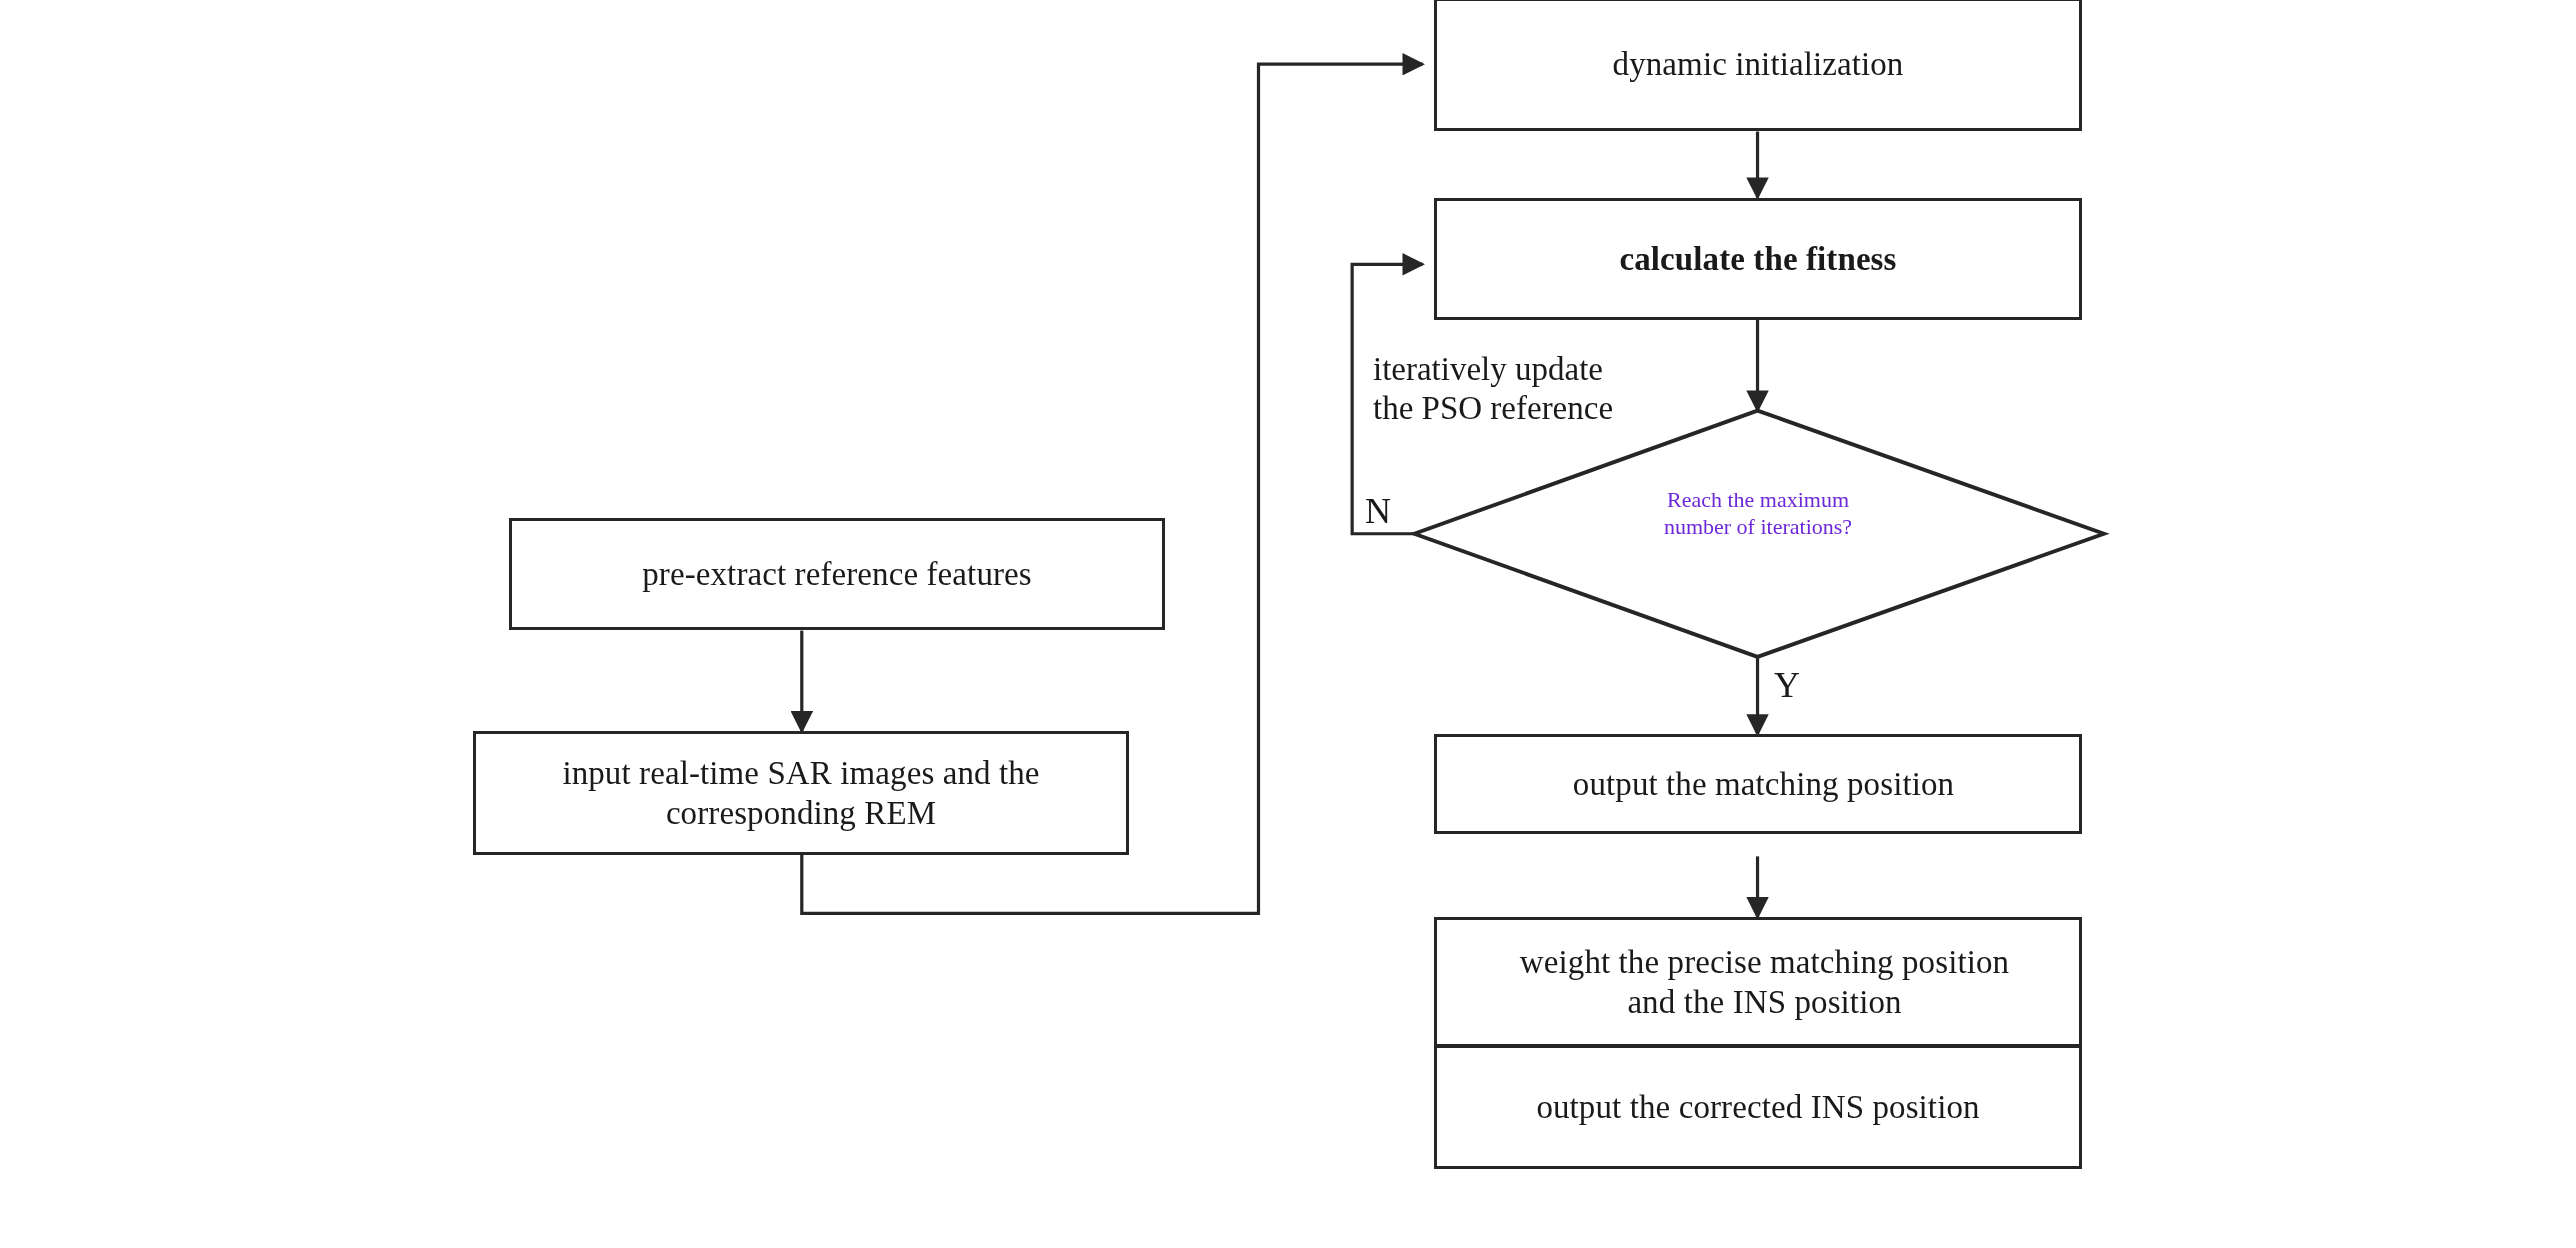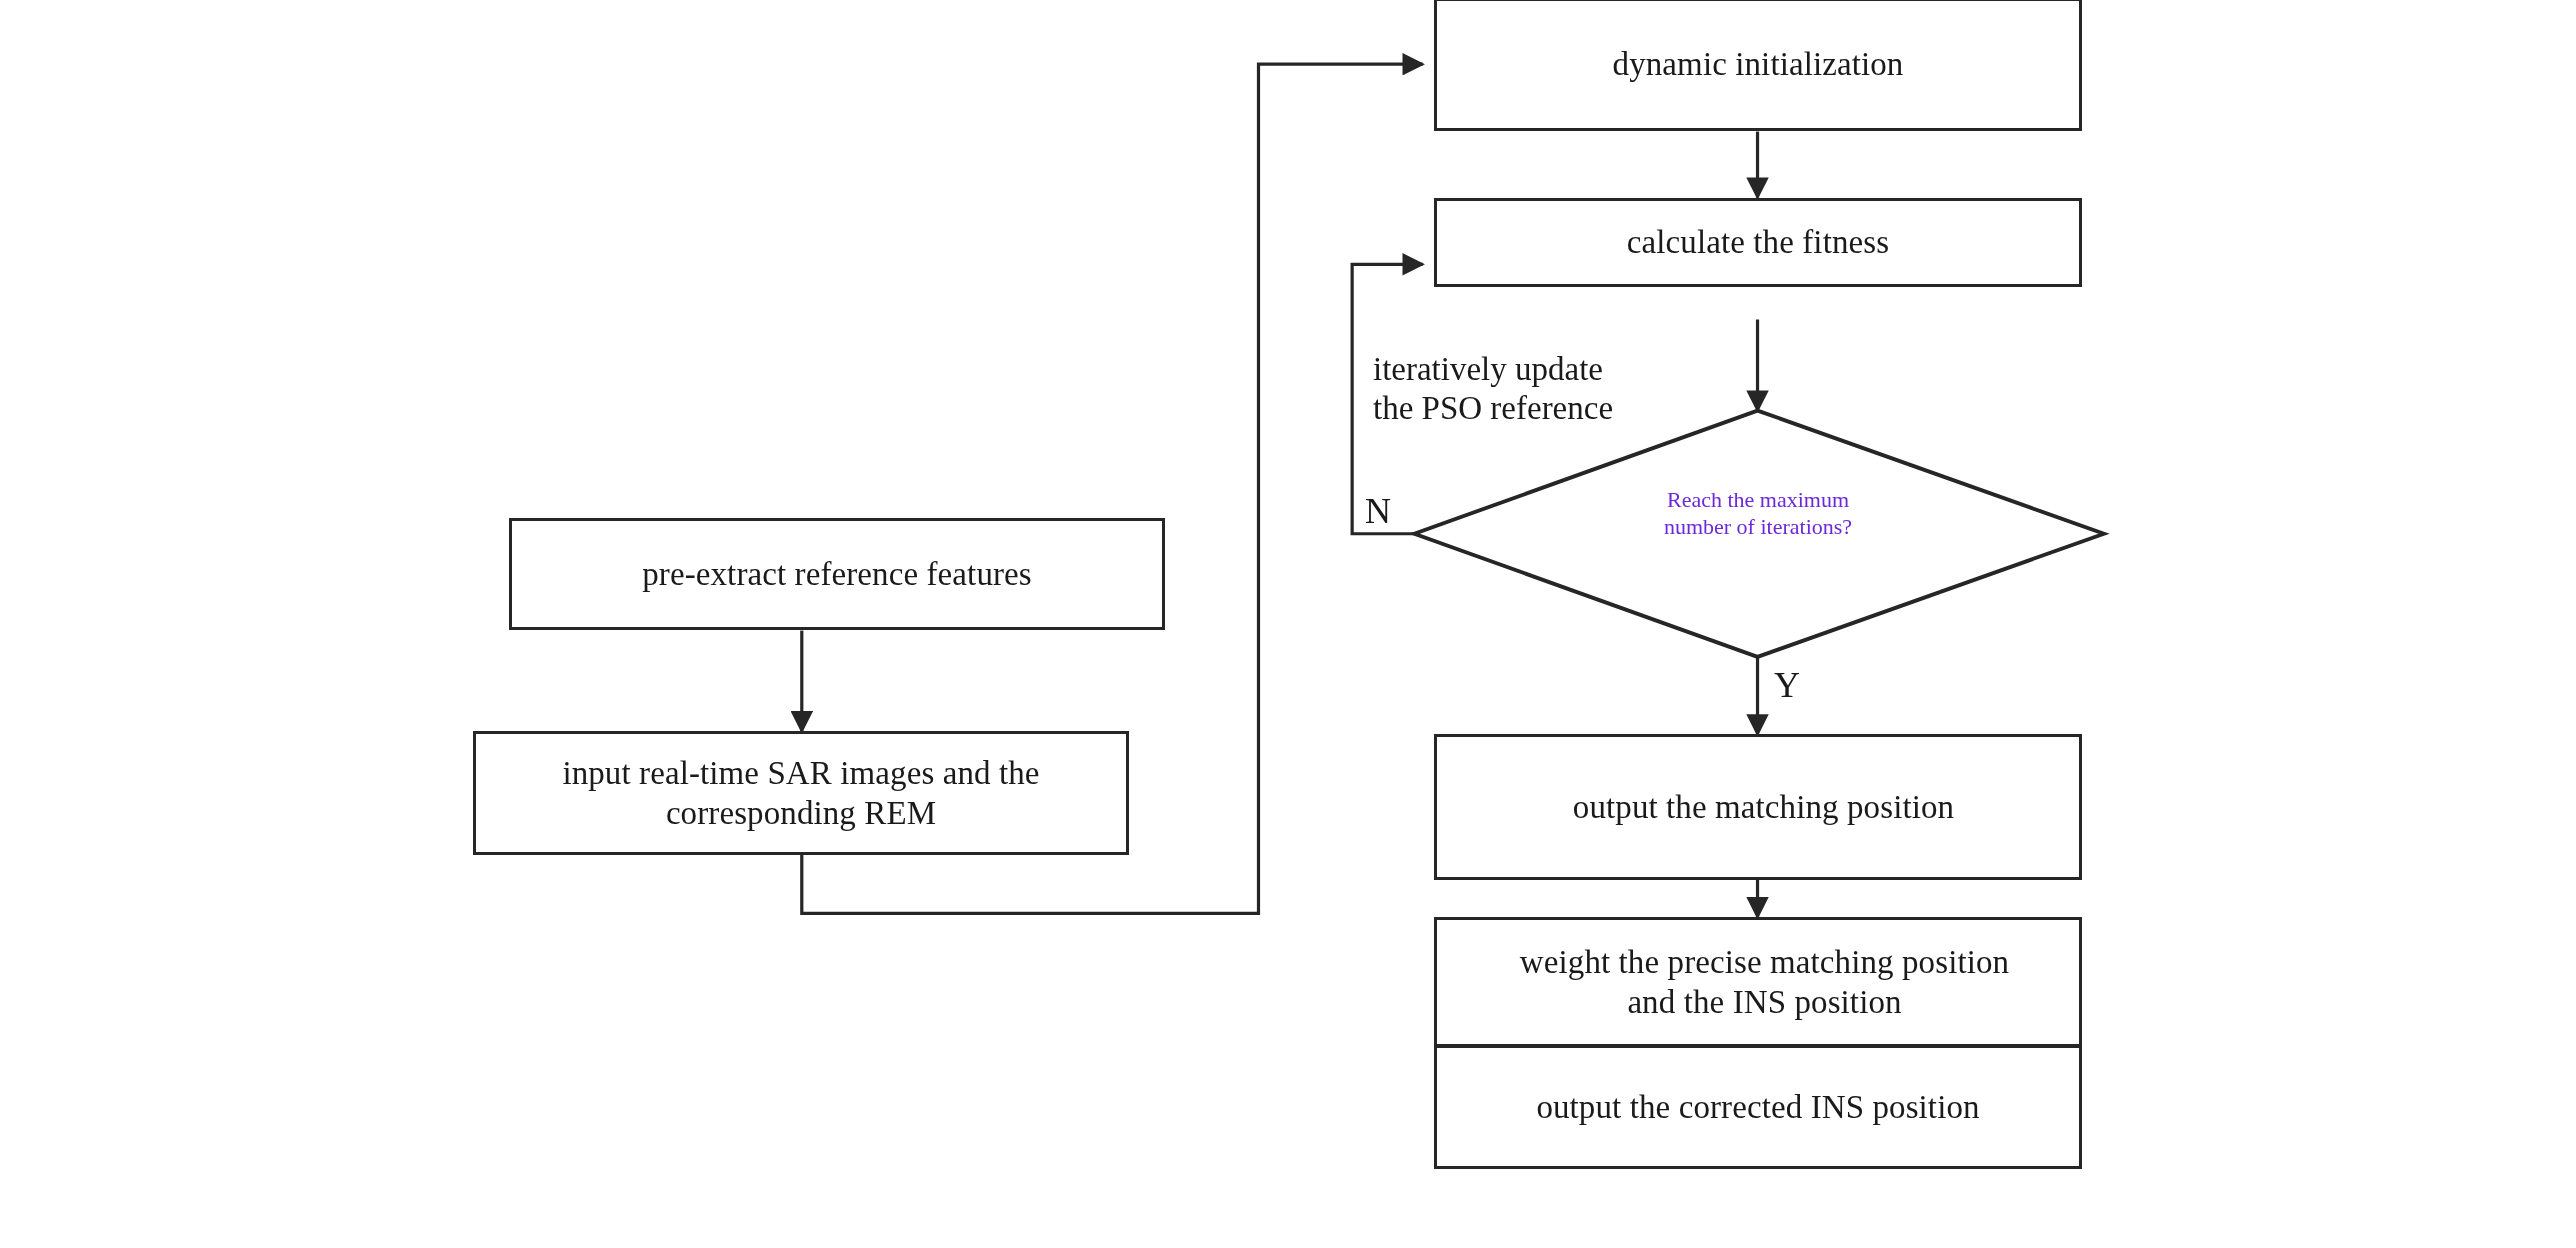--- a/index.html
+++ b/index.html
@@ -110,26 +110,26 @@
     </g>
   </svg>
 
   <div class="node-box" style="left:473px; top:518px; width:656px; height:112px;margin-left:36px;">pre-extract reference features</div>
 
   <div class="node-box" style="left:473px; top:731px; width:656px; height:124px;">input real-time SAR images and the
 corresponding REM</div>
 
   <div class="node-box" style="left:1434px; top:-1.9px; width:648px; height:133px;">dynamic initialization</div>
 
-  <div class="node-box" style="left:1434px; top:198px; width:648px; height:89px;">calculate the fitness</div>
+  <div class="node-box" style="left:1434px; top:198px; width:648px; height:122px;font-weight:bold;">calculate the fitness</div>
 
   <div class="decision-text" style="left:1495px; top:487px; width:526px;">Reach the maximum
 number of iterations?</div>
 
-  <div class="node-box" style="left:1434px; top:734px; width:648px; height:146px;padding-left:20px;">output the  matching position</div>
+  <div class="node-box" style="left:1434px; top:734px; width:648px; height:100px;padding-left:20px;">output the  matching position</div>
 
   <div class="node-box" style="left:1434px; top:917px; width:648px; height:130px;padding-left:22px;">weight the precise matching position
 and the INS position</div>
 
   <div class="node-box" style="left:1434px; top:1045px; width:648px; height:124px;">output the corrected INS position</div>
 
   <div class="free-label" style="left:1373px; top:350px;">iteratively update
 the PSO reference</div>
 
   <div class="branch-label" style="left:1365px; top:493px;">N</div>

